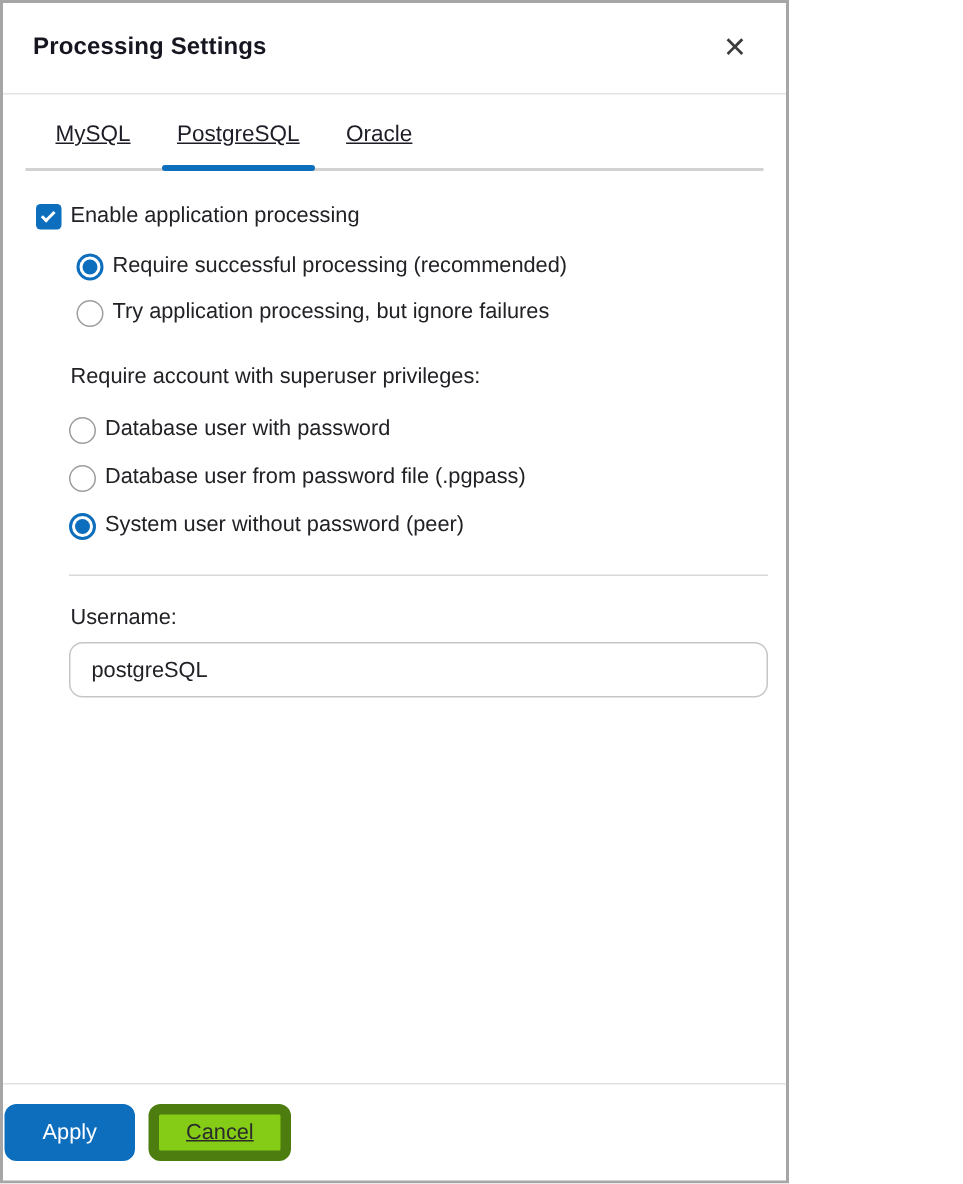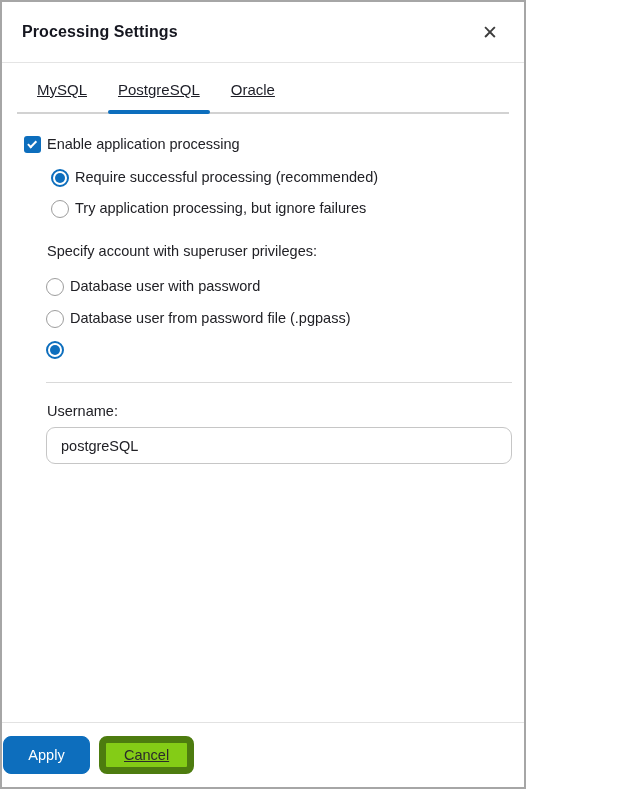--- a/index.html
+++ b/index.html
@@ -177,33 +177,34 @@
       <div class="row">
         <span class="radio selected"></span>
         <span>Require successful processing (recommended)</span>
       </div>
       <div class="row">
         <span class="radio"></span>
         <span>Try application processing, but ignore failures</span>
       </div>
     </div>
 
-    <div class="section-label">Specify account with superuser privileges:</div>
+    <div class="section-label">Require account with superuser privileges:</div>
 
     <div class="radio-group-2">
       <div class="row">
         <span class="radio"></span>
         <span>Database user with password</span>
       </div>
       <div class="row">
         <span class="radio"></span>
         <span>Database user from password file (.pgpass)</span>
       </div>
       <div class="row">
         <span class="radio selected"></span>
+        <span>System user without password (peer)</span>
       </div>
     </div>
 
     <div class="divider-inner"></div>
 
     <div class="username-label">Username:</div>
     <input class="text-input" type="text" value="postgreSQL" style="">
 
   </div>
 

